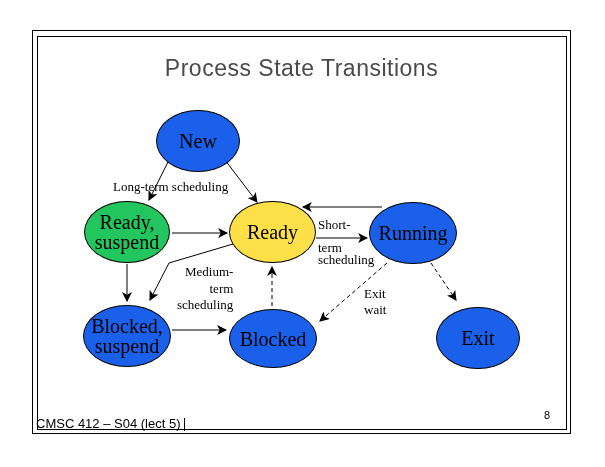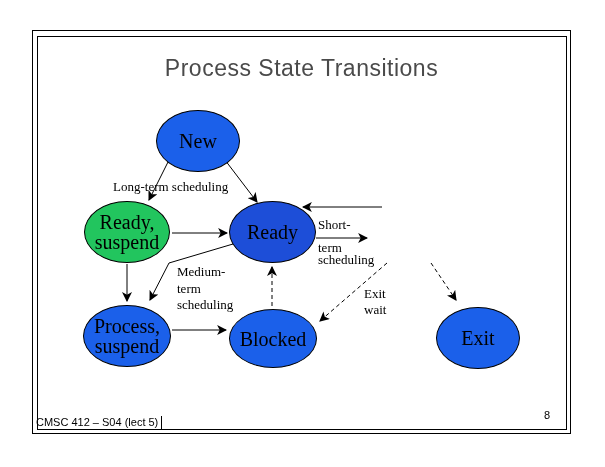--- a/index.html
+++ b/index.html
@@ -22,24 +22,24 @@
   #node-running{left:369px;top:202px;width:88px;height:62px;}
   #node-blocked-suspend{left:83px;top:305px;width:88px;height:62px;}
   #node-blocked{left:229px;top:309px;width:88px;height:59px;}
   #node-exit{left:436px;top:307px;width:84px;height:62px;}
   .diagram-label{position:absolute;font-size:13px;line-height:16px;color:#000;
         white-space:pre-line;}
   #label-long-term{left:113px;top:179px;}
   #label-short-1{left:318px;top:217px;position:absolute;font-size:13px;}
   #label-short-2{left:318px;top:240px;position:absolute;font-size:13px;}
   #label-short-3{left:318px;top:252px;position:absolute;font-size:13px;}
-  #label-medium-term{left:177px;top:264px;line-height:16.5px;}
+  #label-medium-term{left:177px;top:264px;line-height:16.5px;text-align:right;}
   #label-event-wait{left:364px;top:286px;}
   #footer{position:absolute;left:36px;top:416px;font-family:"Liberation Sans", sans-serif;
-        font-size:11px;color:#000;display:flex;}
+        font-size:13px;color:#000;display:flex;align-items:flex-end;}
   #footer .tick{display:inline-block;width:0;height:13px;border-right:1px solid #000;
         margin-left:3px;}
   #page-number{position:absolute;left:544px;top:409px;font-family:"Liberation Sans", sans-serif;
         font-size:11px;color:#000;}
 </style>
 </head>
 <body>
 
 <div id="page">
 
@@ -67,25 +67,28 @@
     <line x1="431" y1="263" x2="456" y2="300" stroke="#000" stroke-width="1" stroke-dasharray="4,3" marker-end="url(#arrow)"></line>
   </svg>
 
   <div id="node-new" class="node" style="background: rgb(27, 96, 234); border-color: rgb(0, 0, 0);">
     <span class="node-label">New</span>
   </div>
   <div id="node-ready-suspend" class="node" style="background: #22c55e; border-color: rgb(0, 0, 0);">
     <span class="node-label">Ready,
 suspend</span>
   </div>
-  <div id="node-ready" class="node" style="background: #1d4ed8; border-color: rgb(0, 0, 0);">
+  <div id="node-ready" class="node" style="background: #fde047; border-color: rgb(0, 0, 0);">
     <span class="node-label">Ready</span>
   </div>
+  <div id="node-running" class="node" style="background: rgb(27, 96, 234); border-color: rgb(0, 0, 0);">
+    <span class="node-label">Running</span>
+  </div>
   <div id="node-blocked-suspend" class="node" style="background: rgb(27, 96, 234); border-color: rgb(0, 0, 0);">
-    <span class="node-label">Process,
+    <span class="node-label">Blocked,
 suspend</span>
   </div>
   <div id="node-blocked" class="node" style="background: rgb(27, 96, 234); border-color: rgb(0, 0, 0);">
     <span class="node-label">Blocked</span>
   </div>
   <div id="node-exit" class="node" style="background: rgb(27, 96, 234); border-color: rgb(0, 0, 0);">
     <span class="node-label">Exit</span>
   </div>
 
   <div id="label-long-term" class="diagram-label">Long-term scheduling</div>

